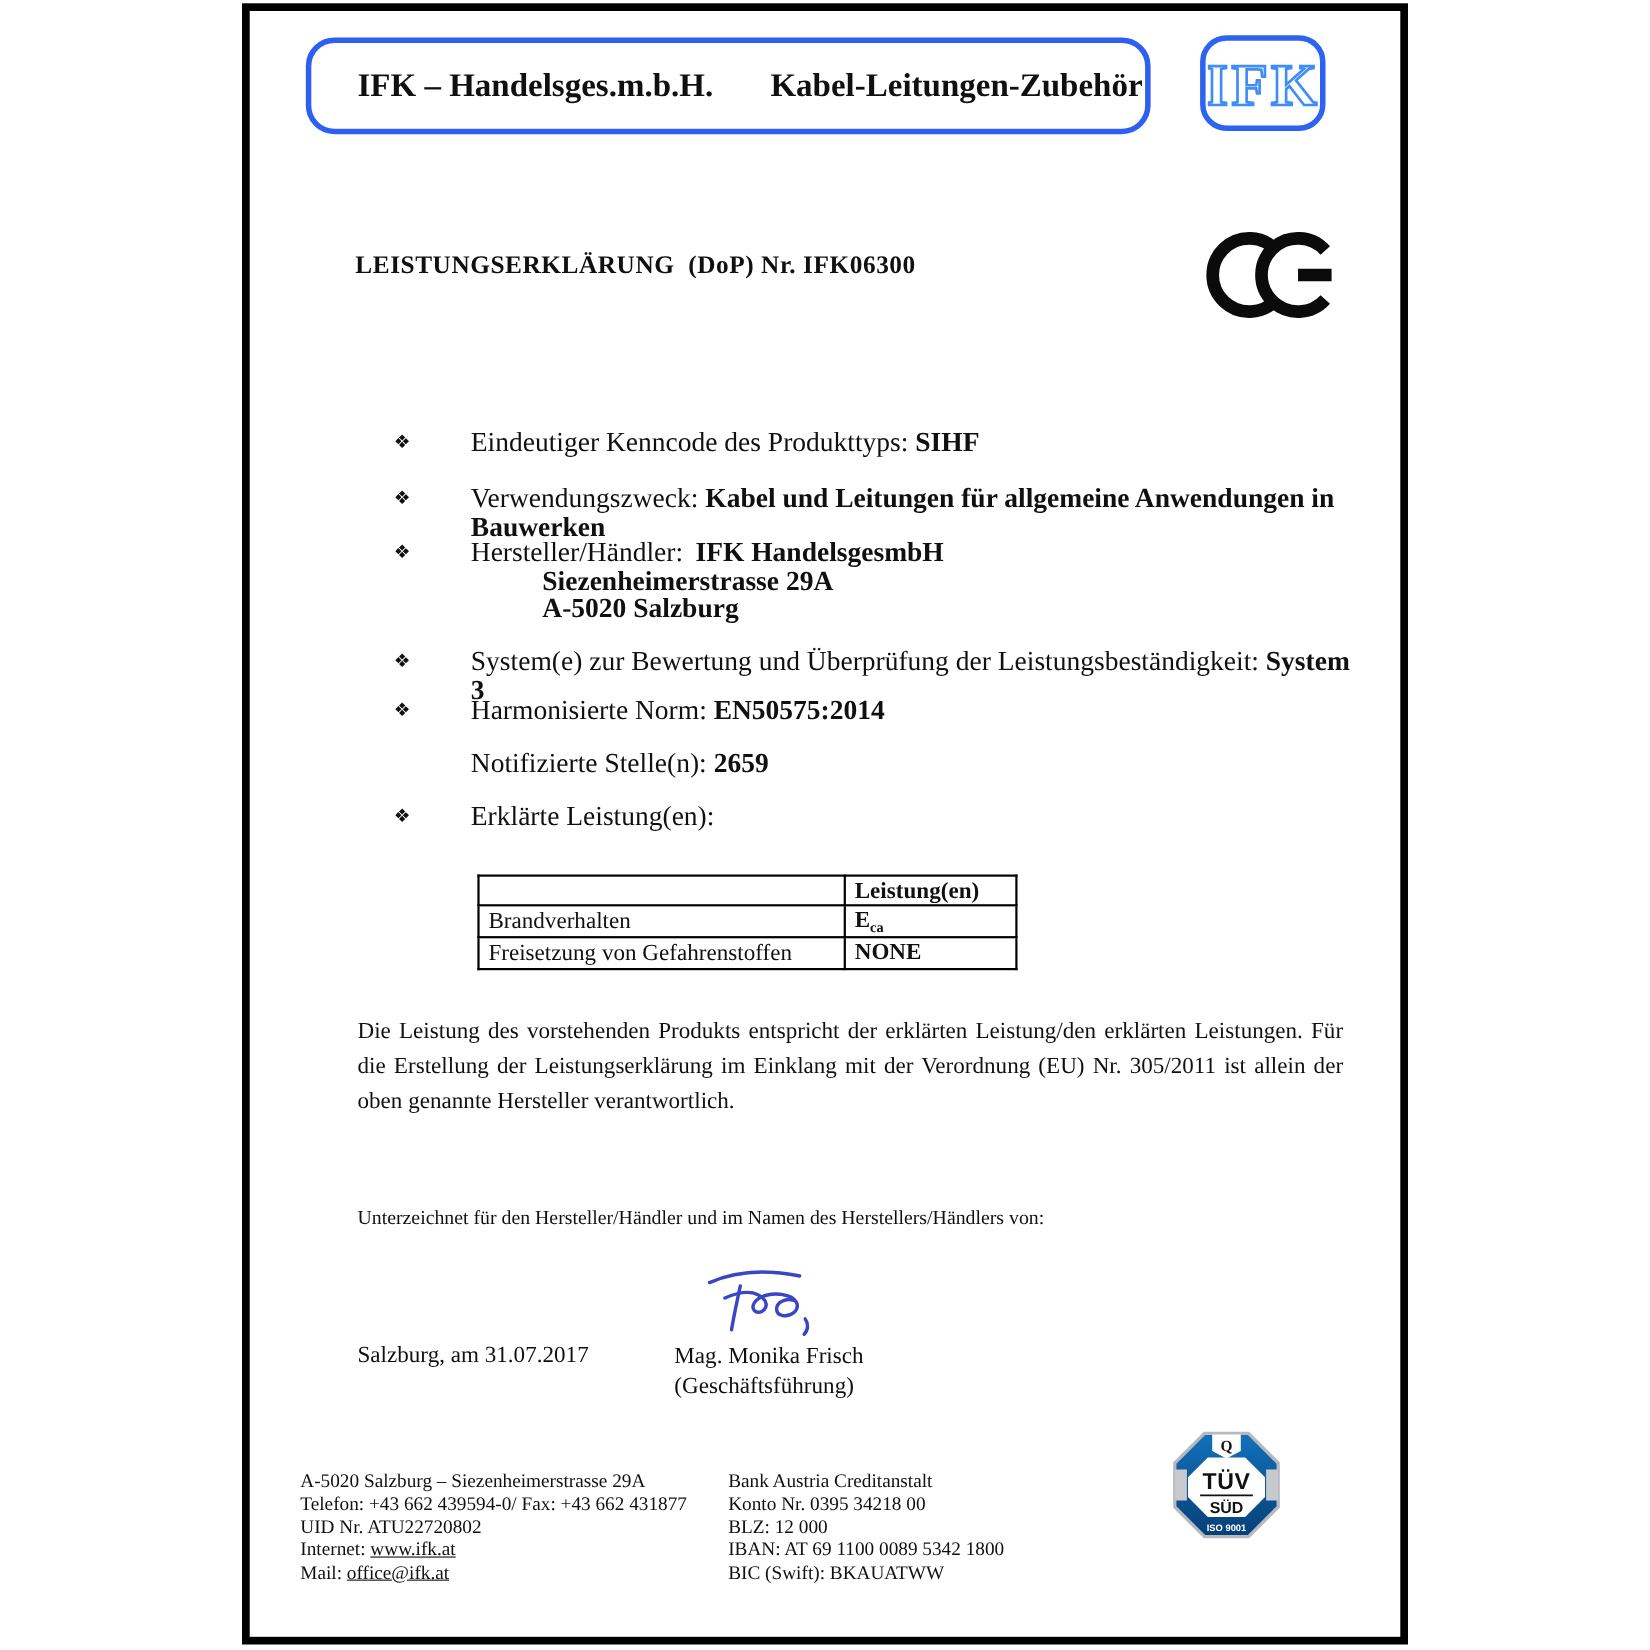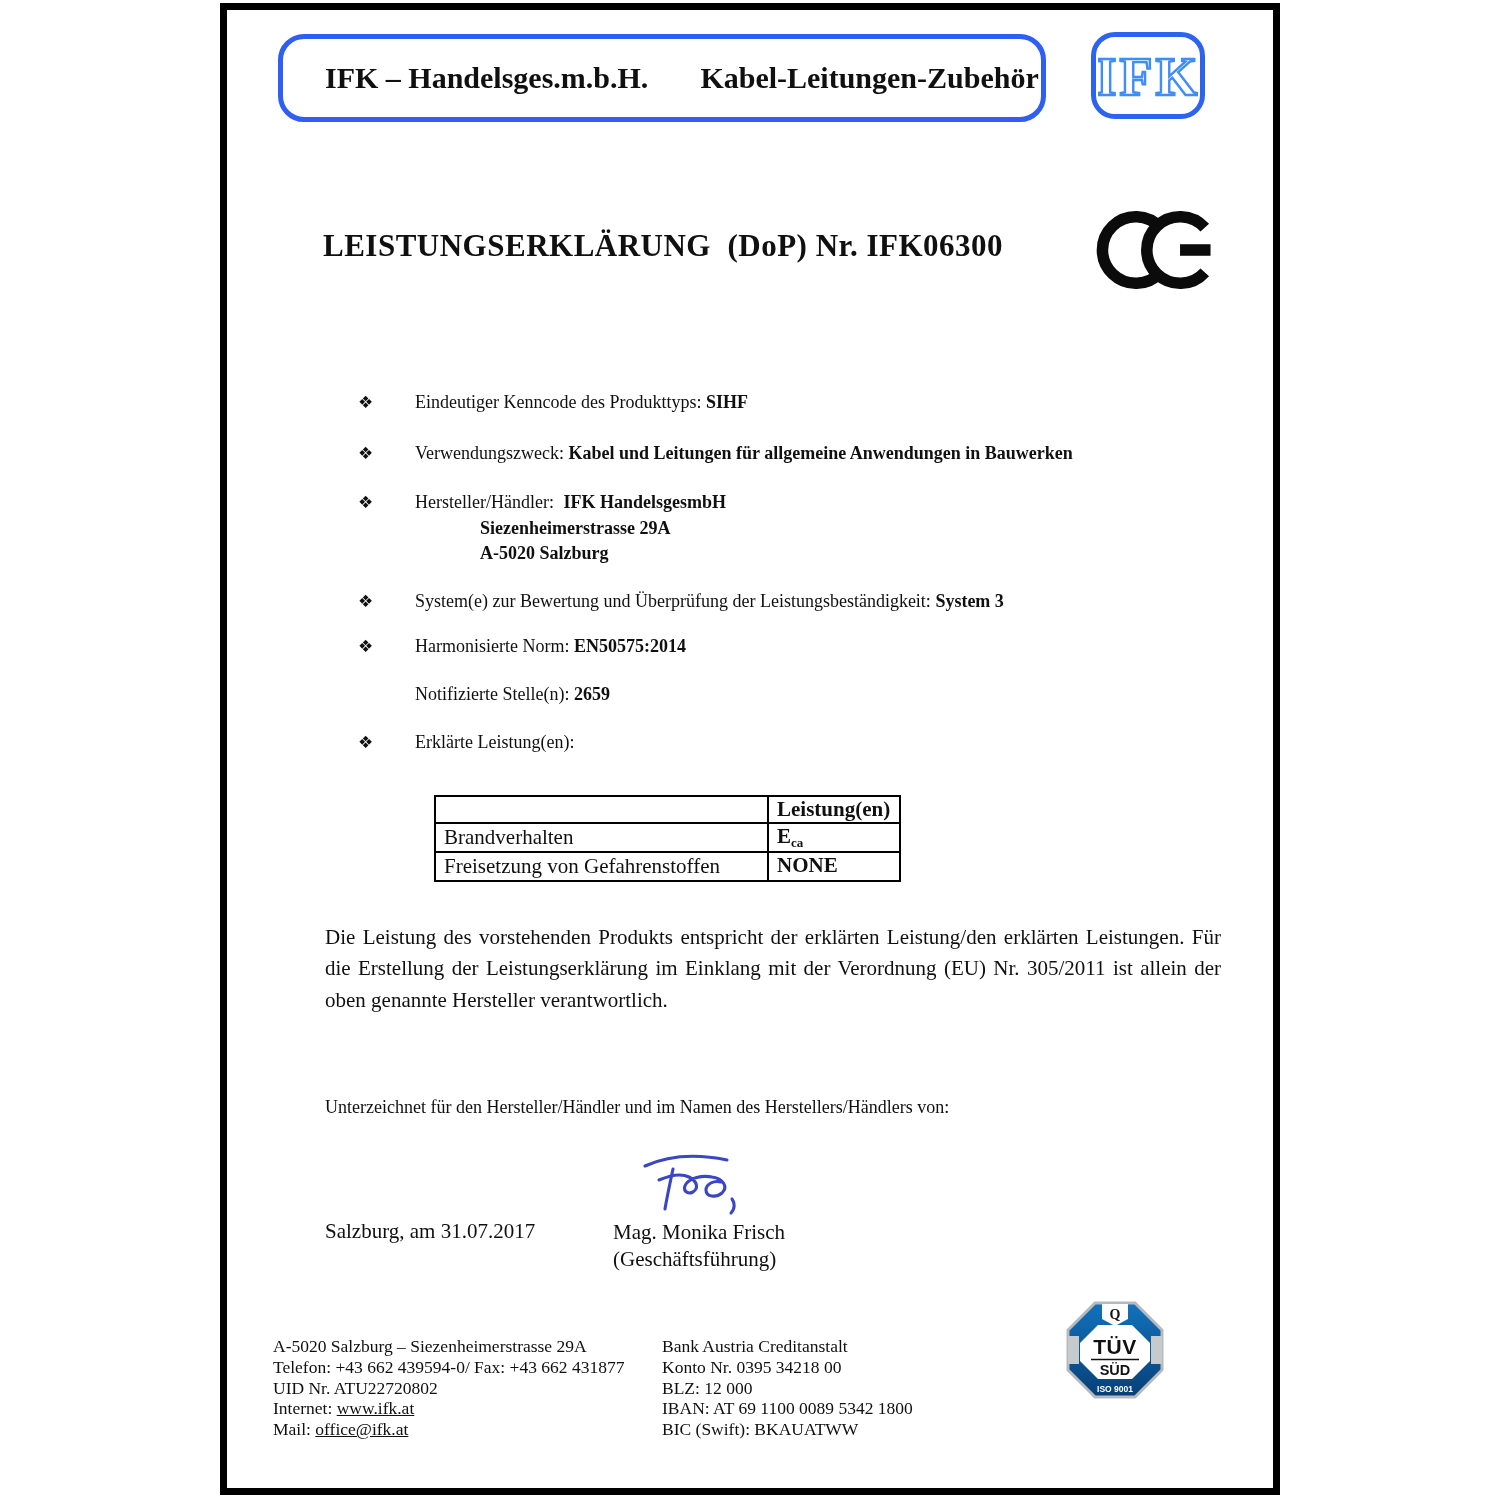--- a/index.html
+++ b/index.html
@@ -9,37 +9,37 @@
   .doc > * { position:absolute; }
 
   
   .header-box { left:51px; top:24px; width:768px; height:88px; border:5px solid #2e5ff2; border-radius:26px;
                 display:flex; align-items:center; padding-left:42px; gap:52px; }
   .header-box span { font-weight:bold; font-size:30px; white-space:nowrap; }
   .ifk-logo { left:864px; top:22px; width:114px; height:87px; border:5px solid #2e63f0; border-radius:24px;
               display:flex; align-items:center; justify-content:center; }
 
   
-  .title { left:96px; top:218px; font-size:31px; font-weight:bold; white-space:pre; letter-spacing:0.5px; }
+  .title { left:96px; top:218px; font-size:23px; font-weight:bold; white-space:pre; letter-spacing:0.5px; }
   .ce { left:868px; top:200px; }
 
   
   .item { left:131px; display:flex; align-items:flex-start; width:880px; }
   .marker { width:57px; flex:none; font-family:"DejaVu Sans", sans-serif; font-size:17px; padding-top:2px; }
-  .itext { font-size:18px; line-height:25.5px; }
+  .itext { font-size:25px; line-height:25.5px;margin-left:13px; }
   .subline { display:block; margin-left:65px; }
   .ml { margin-left:5px; }
 
   
   .perf { left:207px; top:785px; border-collapse:collapse; table-layout:fixed; }
   .perf th, .perf td { border:2px solid #000; font-size:21px; padding:0 8px; text-align:left; vertical-align:middle; }
   .perf th { font-weight:bold; height:27px; }
   .perf td { height:28px; }
   .perf .c1 { width:333px; }
-  .perf .c2 { width:132px; }
+  .perf .c2 { width:156px; }
   .bold { font-weight:bold; }
   .perf sub { font-size:13px; font-weight:bold; vertical-align:-4px; letter-spacing:0; }
 
   
   .para { left:98px; top:912px; width:896px; font-size:21px; line-height:31.4px; text-align:justify; }
   .signed-line { left:98px; top:1087px; font-size:18px; white-space:nowrap; }
   .signature { left:412px; top:1138px; }
   .place-date { left:98px; top:1209px; font-size:21px; }
   .signer { left:386px; top:1209px; font-size:21px; line-height:27px; }
 

